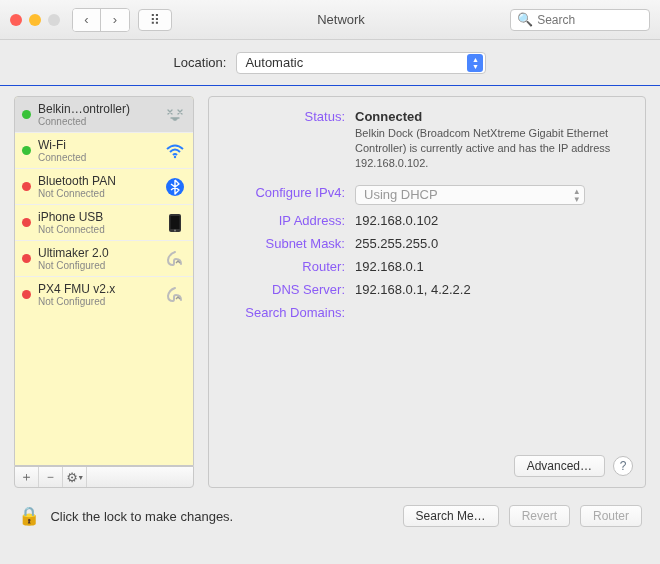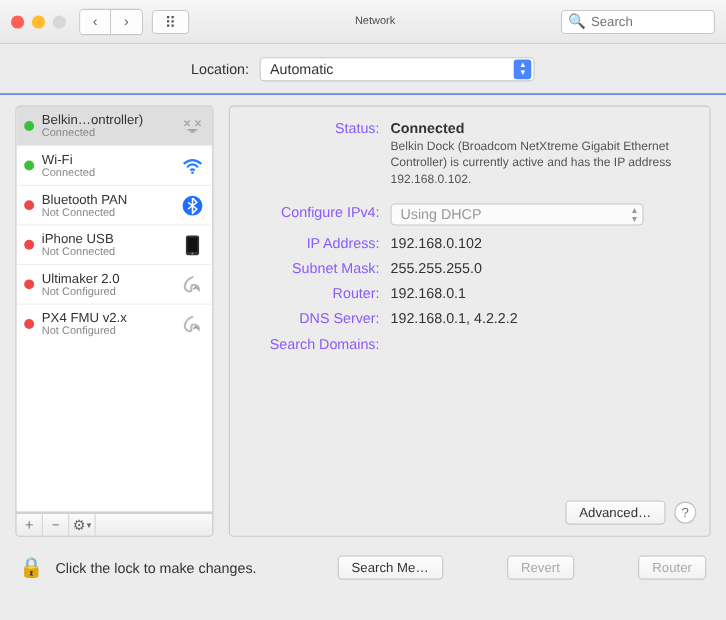--- a/index.html
+++ b/index.html
@@ -21,51 +21,51 @@
     padding: 0 10px;
     gap: 8px;
   }
   .traffic { display:flex; gap:7px; margin-right:4px; }
   .tl { width:12px;height:12px;border-radius:50%; }
   .tl.red{background:#ff5f57;} .tl.yel{background:#ffbd2e;} .tl.grn{background:#d8d8d8;}
   .seg { display:flex; border:1px solid #c8c8c8; border-radius:4px; overflow:hidden; background:#fdfdfd;}
   .seg button{width:28px;height:22px;background:#fdfdfd;border:none;display:flex;align-items:center;justify-content:center;cursor:pointer;font-size:13px;color:#666;}
   .seg button:first-child{border-right:1px solid #c8c8c8;}
   .iconbtn{width:34px;height:22px;border:1px solid #c8c8c8;border-radius:4px;background:#fdfdfd;display:flex;align-items:center;justify-content:center;font-size:14px;color:#555;}
-  .titlebar .title { flex:1; text-align:center; font-size:10px; color:#4a4a4a; }
+  .titlebar .title { flex:1; text-align:center; font-size:13px; color:#4a4a4a; }
   .searchwrap{width:140px;height:22px;border:1px solid #c8c8c8;border-radius:4px;background:#fff;display:flex;align-items:center;padding:0 6px;gap:4px;color:#999;}
   .searchwrap input{border:none;outline:none;width:100%;font-size:12px;background:transparent;}
   .location-row{height:46px;display:flex;align-items:center;justify-content:center;gap:10px;border-bottom:1px solid #1d4ed8;}
   .location-row label{font-size:13px;color:#333;}
   .loc-select{width:250px;height:22px;border:1px solid #c8c8c8;border-radius:4px;background:#fff;display:flex;align-items:center;justify-content:space-between;padding:0 2px 0 8px;}
   .loc-arrows{width:16px;height:18px;background:#4a86ff;border-radius:3px;display:flex;flex-direction:column;align-items:center;justify-content:center;color:#fff;font-size:7px;line-height:7px;}
   .content{display:flex;height:402px;padding:10px 14px 0 14px;gap:14px;}
   .sidebar{width:180px;display:flex;flex-direction:column;}
-  .svc-list{flex:1;border:1px solid #c8c8c8;border-radius:4px 4px 0 0;background:#ffffff;overflow:hidden;}
+  .svc-list{flex:1;border:1px solid #c8c8c8;border-radius:4px 4px 0 0;background:#fef9c3;overflow:hidden;}
   .svc{display:flex;align-items:center;padding:5px 7px;gap:7px;border-top:1px solid #eee;}
   .svc:first-child{border-top:none;}
   .svc.sel{background:#dedede;}
   .dot{width:9px;height:9px;border-radius:50%;flex-shrink:0;}
   .dot.green{background:#39c239;} .dot.red{background:#ee4747;}
   .svc-text{flex:1;min-width:0;}
   .svc-name{font-size:12px;white-space:nowrap;overflow:hidden;text-overflow:ellipsis;}
   .svc-status{font-size:10px;color:#888;}
   .svc-icon{width:22px;display:flex;align-items:center;justify-content:center;flex-shrink:0;}
   .svc-toolbar{height:22px;border:1px solid #c8c8c8;border-top:1px solid #c8c8c8;border-radius:0 0 4px 4px;background:linear-gradient(#fbfbfb,#ececec);display:flex;}
   .svc-toolbar button{width:24px;height:100%;border:none;border-right:1px solid #d5d5d5;background:transparent;font-size:13px;color:#666;display:flex;align-items:center;justify-content:center;}
   .detail{flex:1;border:1px solid #c8c8c8;border-radius:4px;background:#ececec;padding:12px 16px;position:relative;}
   .row{display:flex;margin-bottom:8px;}
   .row .lbl{width:130px;text-align:right;padding-right:10px;font-size:13px;color:#8b5cf6;}
   .row .val{flex:1;font-size:13px;color:#333;}
   .row.status .val .st{font-weight:600;}
   .row.status .val .desc{font-size:11px;color:#555;line-height:1.35;margin-top:2px;}
   .cfg-select{height:20px;border:1px solid #c8c8c8;border-radius:4px;background:#fbfbfb;display:flex;align-items:center;justify-content:space-between;padding:0 5px 0 8px;width:230px;color:#999;}
   .cfg-select .arrows{font-size:9px;color:#999;line-height:8px;display:flex;flex-direction:column;}
   .adv-row{position:absolute;bottom:10px;right:12px;display:flex;align-items:center;gap:8px;}
-  .btn{height:22px;padding:0 12px;border:1px solid #c8c8c8;border-radius:4px;background:linear-gradient(#fdfdfd,#f2f2f2);font-size:12px;color:#333;display:inline-flex;align-items:center;justify-content:center;margin-left:48px;}
+  .btn{height:22px;padding:0 12px;border:1px solid #c8c8c8;border-radius:4px;background:linear-gradient(#fdfdfd,#f2f2f2);font-size:12px;color:#333;display:inline-flex;align-items:center;justify-content:center;}
   .btn[disabled]{color:#aaa;}
   .help{width:20px;height:20px;border:1px solid #bfbfbf;border-radius:50%;display:flex;align-items:center;justify-content:center;color:#678;font-size:12px;background:#fff;}
   .footer{height:56px;display:flex;align-items:center;padding:0 18px;gap:10px;}
   .lock{font-size:18px;}
   .footer .spacer{flex:1;}
 </style>
 </head>
 <body>
 
 <div class="titlebar">

